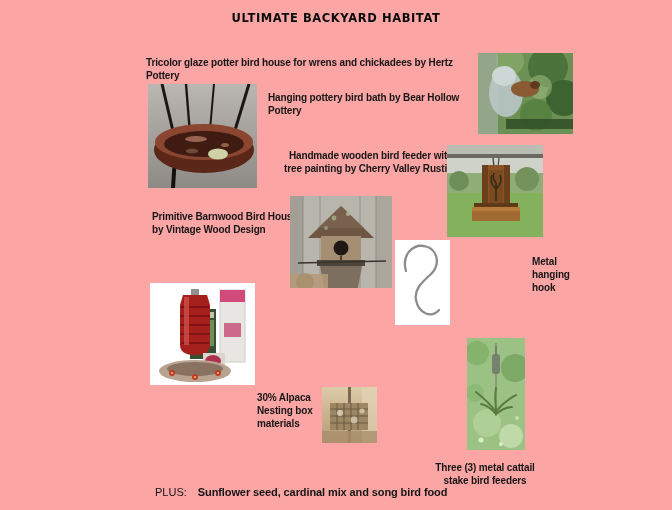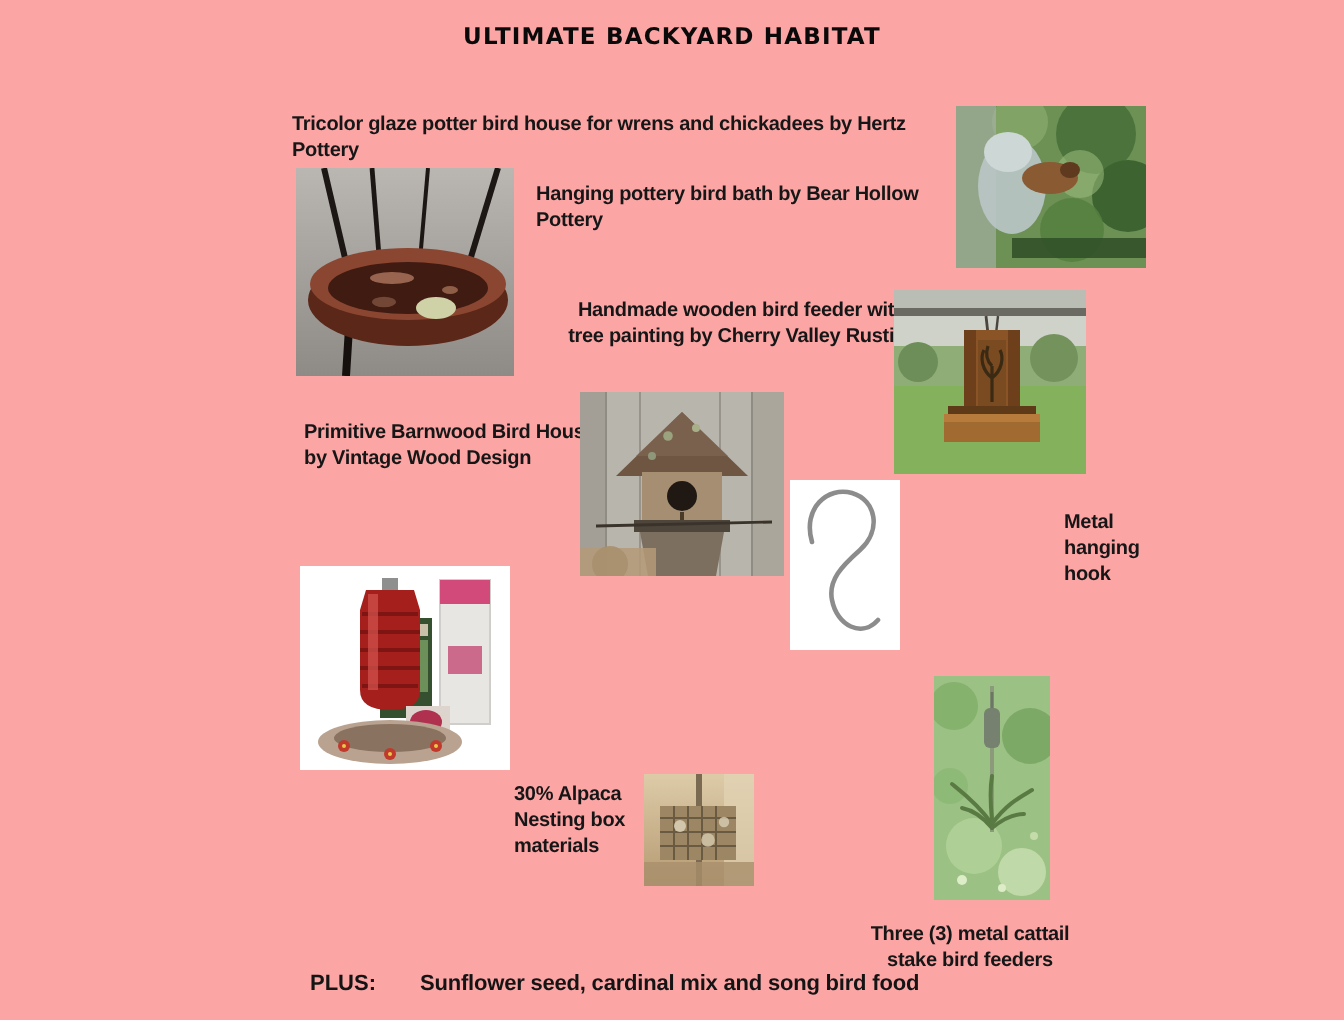--- a/index.html
+++ b/index.html
@@ -15,22 +15,22 @@
   .cap{
     position:absolute;font-weight:bold;font-size:10px;line-height:1.32;
     letter-spacing:-0.15px;color:#161616;white-space:pre-line;
   }
   .cap.center{text-align:center;}
   .photo{position:absolute;overflow:hidden;}
   .photo svg{display:block;}
   .plus-line{
     position:absolute;left:155px;top:486px;font-size:11px;color:#141414;
   }
-  .plus-label{font-weight:bold;letter-spacing:0;}
-  .plus-text{font-weight:bold;letter-spacing:-0.1px;margin-left:22px;}
+  .plus-label{font-weight:normal;letter-spacing:0;}
+  .plus-text{font-weight:bold;letter-spacing:-0.1px;margin-left:11px;}
 </style>
 </head>
 <body>
 
 <div class="canvas">
 
   <div class="page-title">ULTIMATE BACKYARD HABITAT</div>
 
   <div class="cap" style="left:146px;top:56px;width:340px;">Tricolor glaze potter bird house for wrens and chickadees by Hertz Pottery</div>
 

